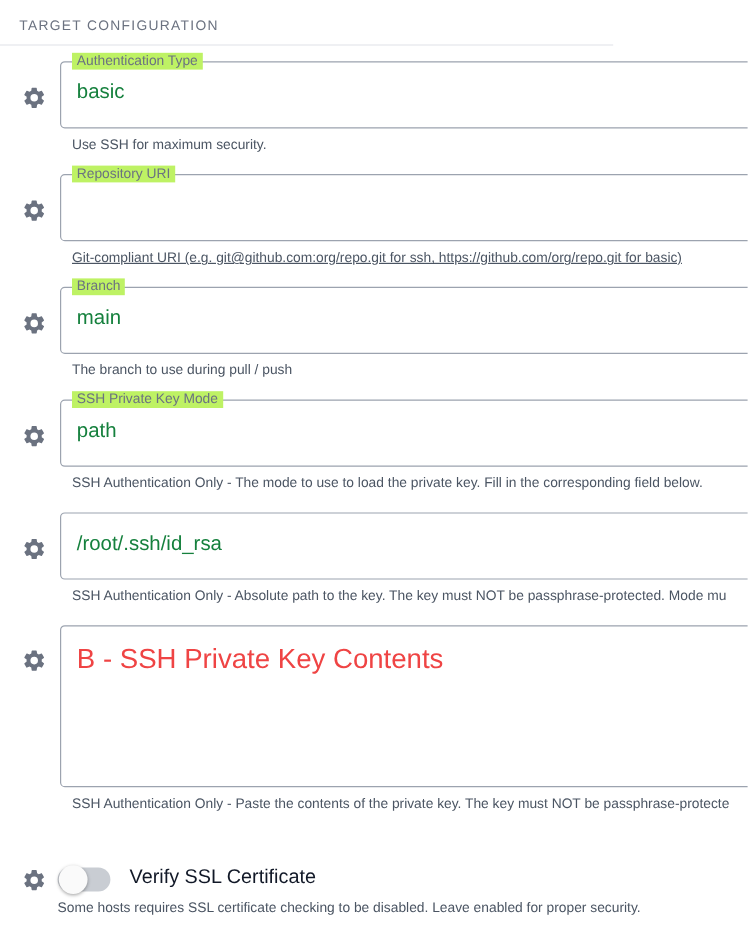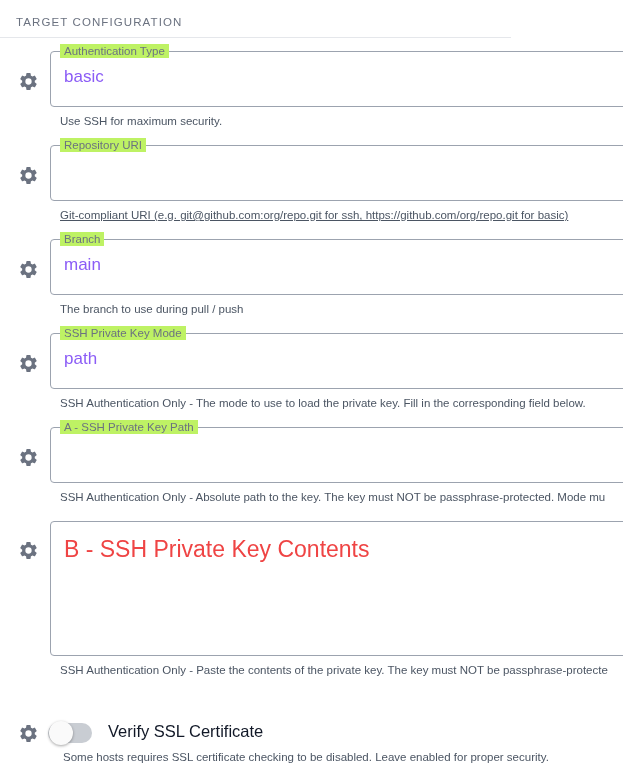--- a/index.html
+++ b/index.html
@@ -71,21 +71,21 @@
     font-size: 11.5px;
     color: #6b7280;
     line-height: 14px;
     white-space: nowrap;
   }
   .outlined .value {
     position: absolute;
     left: 13px;
     top: 15px;
     font-size: 17px;
-    color: #8b5cf6;
+    color: #15803d;
     white-space: nowrap;
     text-align: right;
   }
   .hint {
     position: absolute;
     left: 60px;
     font-size: 11.5px;
     color: #4b5563;
     white-space: nowrap;
   }
@@ -196,21 +196,21 @@
     <div class="hint" style="top:64px;">SSH Authentication Only - The mode to use to load the private key. Fill in the corresponding field below.</div>
   </div>
 
   <div class="field-row" style="top:427px;">
     <span class="gear" style="top:20px;">
       <svg viewBox="0 0 24 24" fill="currentColor">
           <path d="M19.14 12.94a7.07 7.07 0 000-1.88l2.03-1.58a.5.5 0 00.12-.64l-1.92-3.32a.5.5 0 00-.6-.22l-2.39.96a7.4 7.4 0 00-1.63-.94l-.36-2.54a.5.5 0 00-.5-.42h-3.84a.5.5 0 00-.49.42l-.36 2.54c-.59.24-1.13.56-1.63.94l-2.39-.96a.5.5 0 00-.6.22L2.66 8.84a.5.5 0 00.12.64l2.03 1.58a7.07 7.07 0 000 1.88L2.78 14.5a.5.5 0 00-.12.64l1.92 3.32c.13.22.39.3.6.22l2.39-.96c.5.38 1.04.7 1.63.94l.36 2.54c.04.24.25.42.49.42h3.84c.25 0 .46-.18.5-.42l.36-2.54c.59-.24 1.13-.56 1.63-.94l2.39.96c.22.08.47 0 .6-.22l1.92-3.32a.5.5 0 00-.12-.64l-2.03-1.56zM12 15.6A3.6 3.6 0 1112 8.4a3.6 3.6 0 010 7.2z"></path>
         </svg>
     </span>
     <div class="outlined">
-      <span class="legend">A - SSH Private Key Path</span>
+      <span class="value">/root/.ssh/id_rsa</span>
     </div>
     <div class="hint" style="top:64px;">SSH Authentication Only - Absolute path to the key. The key must NOT be passphrase-protected. Mode mu</div>
   </div>
 
   <div class="field-row" style="top:521px;">
     <span class="gear" style="top:19px;">
       <svg viewBox="0 0 24 24" fill="currentColor">
           <path d="M19.14 12.94a7.07 7.07 0 000-1.88l2.03-1.58a.5.5 0 00.12-.64l-1.92-3.32a.5.5 0 00-.6-.22l-2.39.96a7.4 7.4 0 00-1.63-.94l-.36-2.54a.5.5 0 00-.5-.42h-3.84a.5.5 0 00-.49.42l-.36 2.54c-.59.24-1.13.56-1.63.94l-2.39-.96a.5.5 0 00-.6.22L2.66 8.84a.5.5 0 00.12.64l2.03 1.58a7.07 7.07 0 000 1.88L2.78 14.5a.5.5 0 00-.12.64l1.92 3.32c.13.22.39.3.6.22l2.39-.96c.5.38 1.04.7 1.63.94l.36 2.54c.04.24.25.42.49.42h3.84c.25 0 .46-.18.5-.42l.36-2.54c.59-.24 1.13-.56 1.63-.94l2.39.96c.22.08.47 0 .6-.22l1.92-3.32a.5.5 0 00-.12-.64l-2.03-1.56zM12 15.6A3.6 3.6 0 1112 8.4a3.6 3.6 0 010 7.2z"></path>
         </svg>
     </span>
@@ -223,16 +223,16 @@
   <div class="toggle-row" style="top:723px;">
     <span class="gear" style="top:0px;">
       <svg viewBox="0 0 24 24" fill="currentColor">
           <path d="M19.14 12.94a7.07 7.07 0 000-1.88l2.03-1.58a.5.5 0 00.12-.64l-1.92-3.32a.5.5 0 00-.6-.22l-2.39.96a7.4 7.4 0 00-1.63-.94l-.36-2.54a.5.5 0 00-.5-.42h-3.84a.5.5 0 00-.49.42l-.36 2.54c-.59.24-1.13.56-1.63.94l-2.39-.96a.5.5 0 00-.6.22L2.66 8.84a.5.5 0 00.12.64l2.03 1.58a7.07 7.07 0 000 1.88L2.78 14.5a.5.5 0 00-.12.64l1.92 3.32c.13.22.39.3.6.22l2.39-.96c.5.38 1.04.7 1.63.94l.36 2.54c.04.24.25.42.49.42h3.84c.25 0 .46-.18.5-.42l.36-2.54c.59-.24 1.13-.56 1.63-.94l2.39.96c.22.08.47 0 .6-.22l1.92-3.32a.5.5 0 00-.12-.64l-2.03-1.56zM12 15.6A3.6 3.6 0 1112 8.4a3.6 3.6 0 010 7.2z"></path>
         </svg>
     </span>
     <div class="switch">
       <span class="knob"></span>
     </div>
     <div class="toggle-label">Verify SSL Certificate</div>
-    <div class="hint" style="top:28px; left:63px;">Some hosts requires SSL certificate checking to be disabled. Leave enabled for proper security.</div>
+    <div class="hint" style="top:28px; left:48px;">Some hosts requires SSL certificate checking to be disabled. Leave enabled for proper security.</div>
   </div>
 
 </div>
 
 </body></html>

